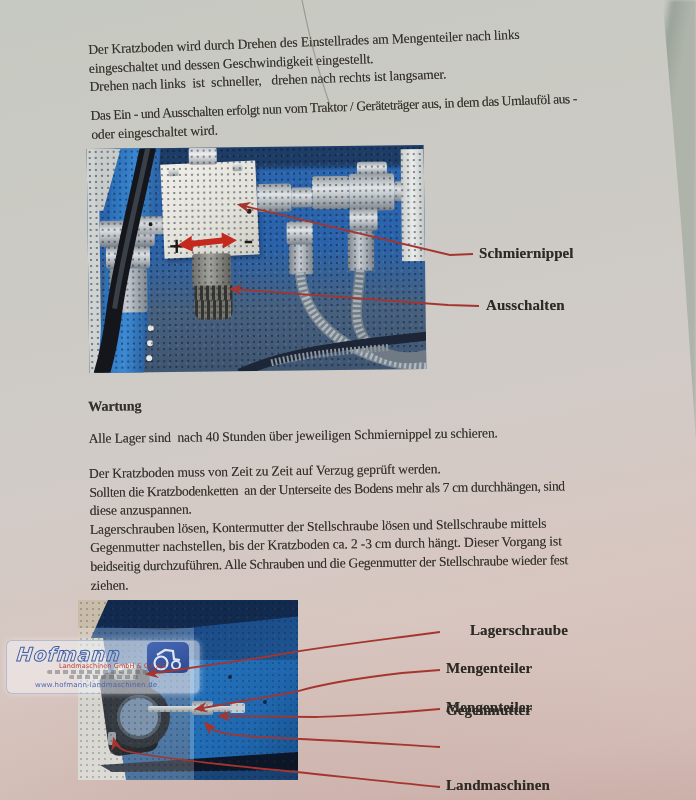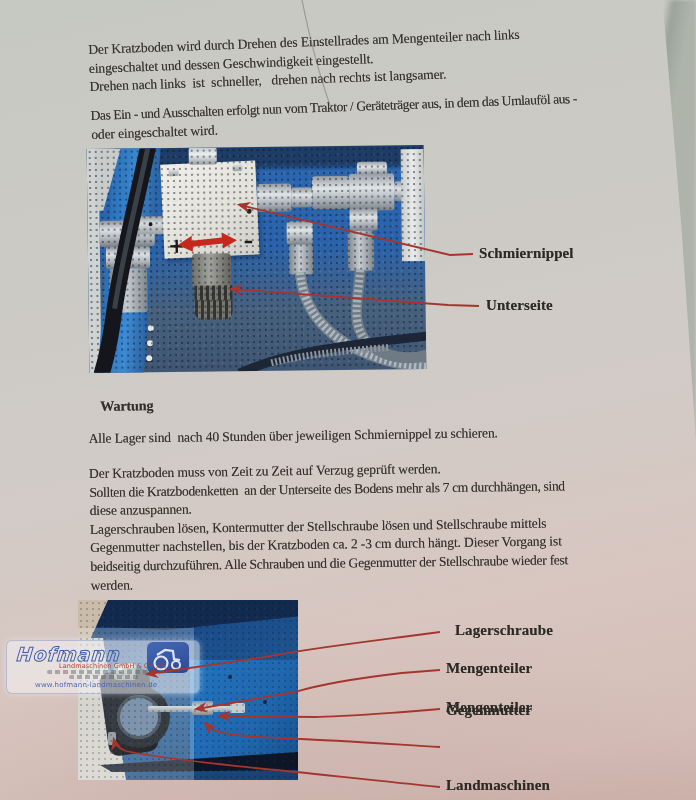--- a/index.html
+++ b/index.html
@@ -167,32 +167,32 @@
     <div class="vfit" style="left:199px;top:75px;width:26px;height:23px"></div>
     <div class="cyl" style="left:201px;top:98px;width:24px;height:30px"></div>
     <div class="vfit" style="left:262px;top:63px;width:28px;height:22px"></div>
     <div class="cyl" style="left:260px;top:85px;width:26px;height:40px"></div>
     <div class="p1-strip"></div>
 
     <div class="speckle"></div>
   </div>
 
   <div class="plabel" style="left:479px;top:245px">Schmiernippel</div>
-  <div class="plabel" style="left:486px;top:297px">Unterseite</div>
+  <div class="plabel" style="left:486px;top:297px">Ausschalten</div>
 
   <div class="tilt-mid">
-    <div class="txt heading" style="left:12px;top:398px">Wartung</div>
+    <div class="txt heading" style="left:0;top:398px">Wartung</div>
     <div class="txt" style="left:0;top:431px">Alle Lager sind  nach 40 Stunden über jeweiligen Schmiernippel zu schieren.</div>
     <div class="txt" style="left:0;top:466px">Der Kratzboden muss von Zeit zu Zeit auf Verzug geprüft werden.</div>
     <div class="txt" style="left:0;top:484.6px;letter-spacing:-.35px">Sollten die Kratzbodenketten  an der Unterseite des Bodens mehr als 7 cm durchhängen, sind</div>
     <div class="txt" style="left:0;top:503.2px">diese anzuspannen.</div>
     <div class="txt" style="left:0;top:521.8px">Lagerschrauben lösen, Kontermutter der Stellschraube lösen und Stellschraube mittels</div>
     <div class="txt" style="left:0;top:540.4px">Gegenmutter nachstellen, bis der Kratzboden ca. 2 -3 cm durch hängt. Dieser Vorgang ist</div>
     <div class="txt" style="left:0;top:559px;letter-spacing:-.3px">beidseitig durchzuführen. Alle Schrauben und die Gegenmutter der Stellschraube wieder fest</div>
-    <div class="txt" style="left:0;top:577.6px">werden.</div>
+    <div class="txt" style="left:0;top:577.6px">ziehen.</div>
   </div>
 
   <div class="photo2">
     <div class="p2-topdark"></div>
     <div class="p2-tan"></div>
     <div class="p2-floor"></div>
     <div class="p2-panel"></div>
     <div class="p2-dot" style="left:150px;top:75px"></div>
     <div class="p2-dot" style="left:185px;top:100px"></div>
     <div class="p2-shadow"></div>
@@ -217,21 +217,21 @@
         <circle cx="29" cy="23" r="4" fill="none" stroke="#dfe6f2" stroke-width="2"></circle>
         <path d="M10,13 L18,8 L26,9 L27,17 L33,18" fill="none" stroke="#dfe6f2" stroke-width="2.2"></path>
       </svg>
     </div>
     <div class="wm-sub">Landmaschinen GmbH &amp; Co. KG</div>
     <div class="wm-grey" style="left:40px;top:29px;width:118px"></div>
     <div class="wm-grey" style="left:62px;top:34px;width:70px"></div>
     <div class="wm-url">www.hofmann-landmaschinen.de</div>
   </div>
 
-  <div class="plabel" style="left:455px;top:622px">Lagerschraube</div>
+  <div class="plabel" style="left:470px;top:622px">Lagerschraube</div>
   <div class="plabel" style="left:446px;top:660px">Mengenteiler</div>
   <div class="plabel" style="left:446px;top:699px">Mengenteiler</div>
   <div class="plabel" style="left:446px;top:702px">Gegenmutter</div>
   <div class="plabel" style="left:446px;top:777px">Landmaschinen</div>
 
   <svg class="overlay" width="696" height="800" viewBox="0 0 696 800">
     <defs>
       <marker id="ah" viewBox="0 0 10 10" refX="7.5" refY="5" markerWidth="7.5" markerHeight="7.5" orient="auto">
         <path d="M10,5 L0,1 L3,5 L0,9 Z" fill="#a5352e"></path>
       </marker>

